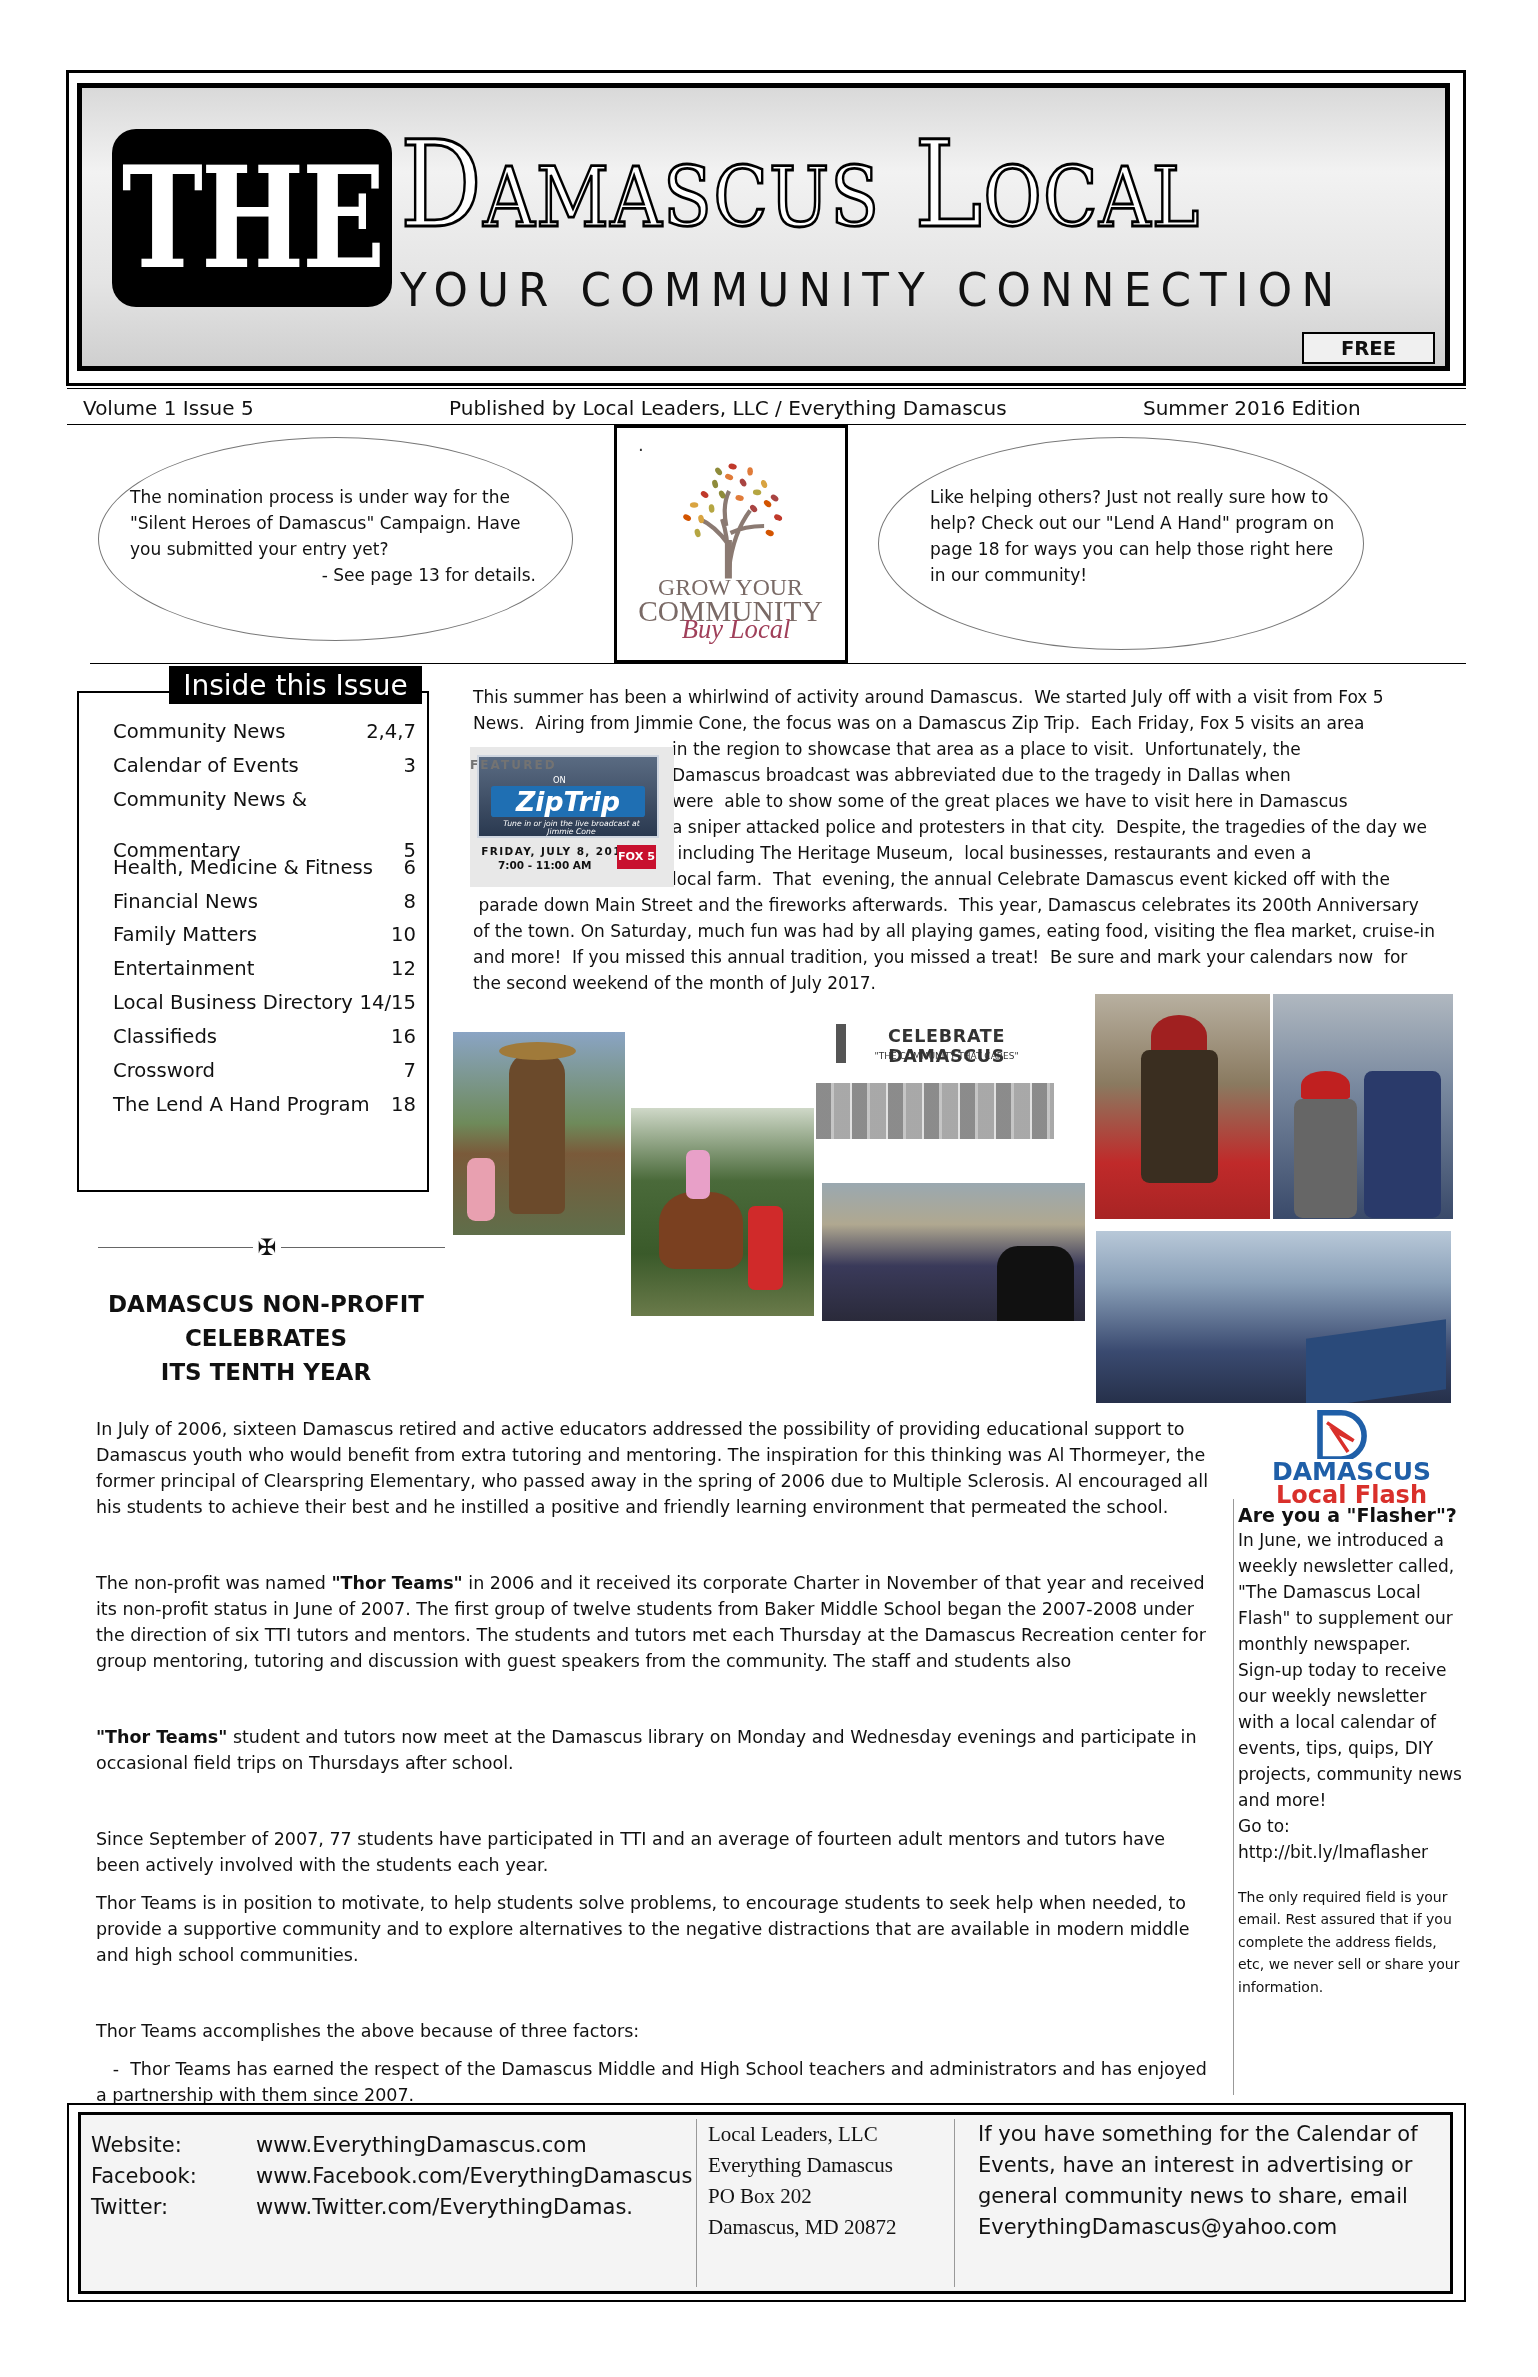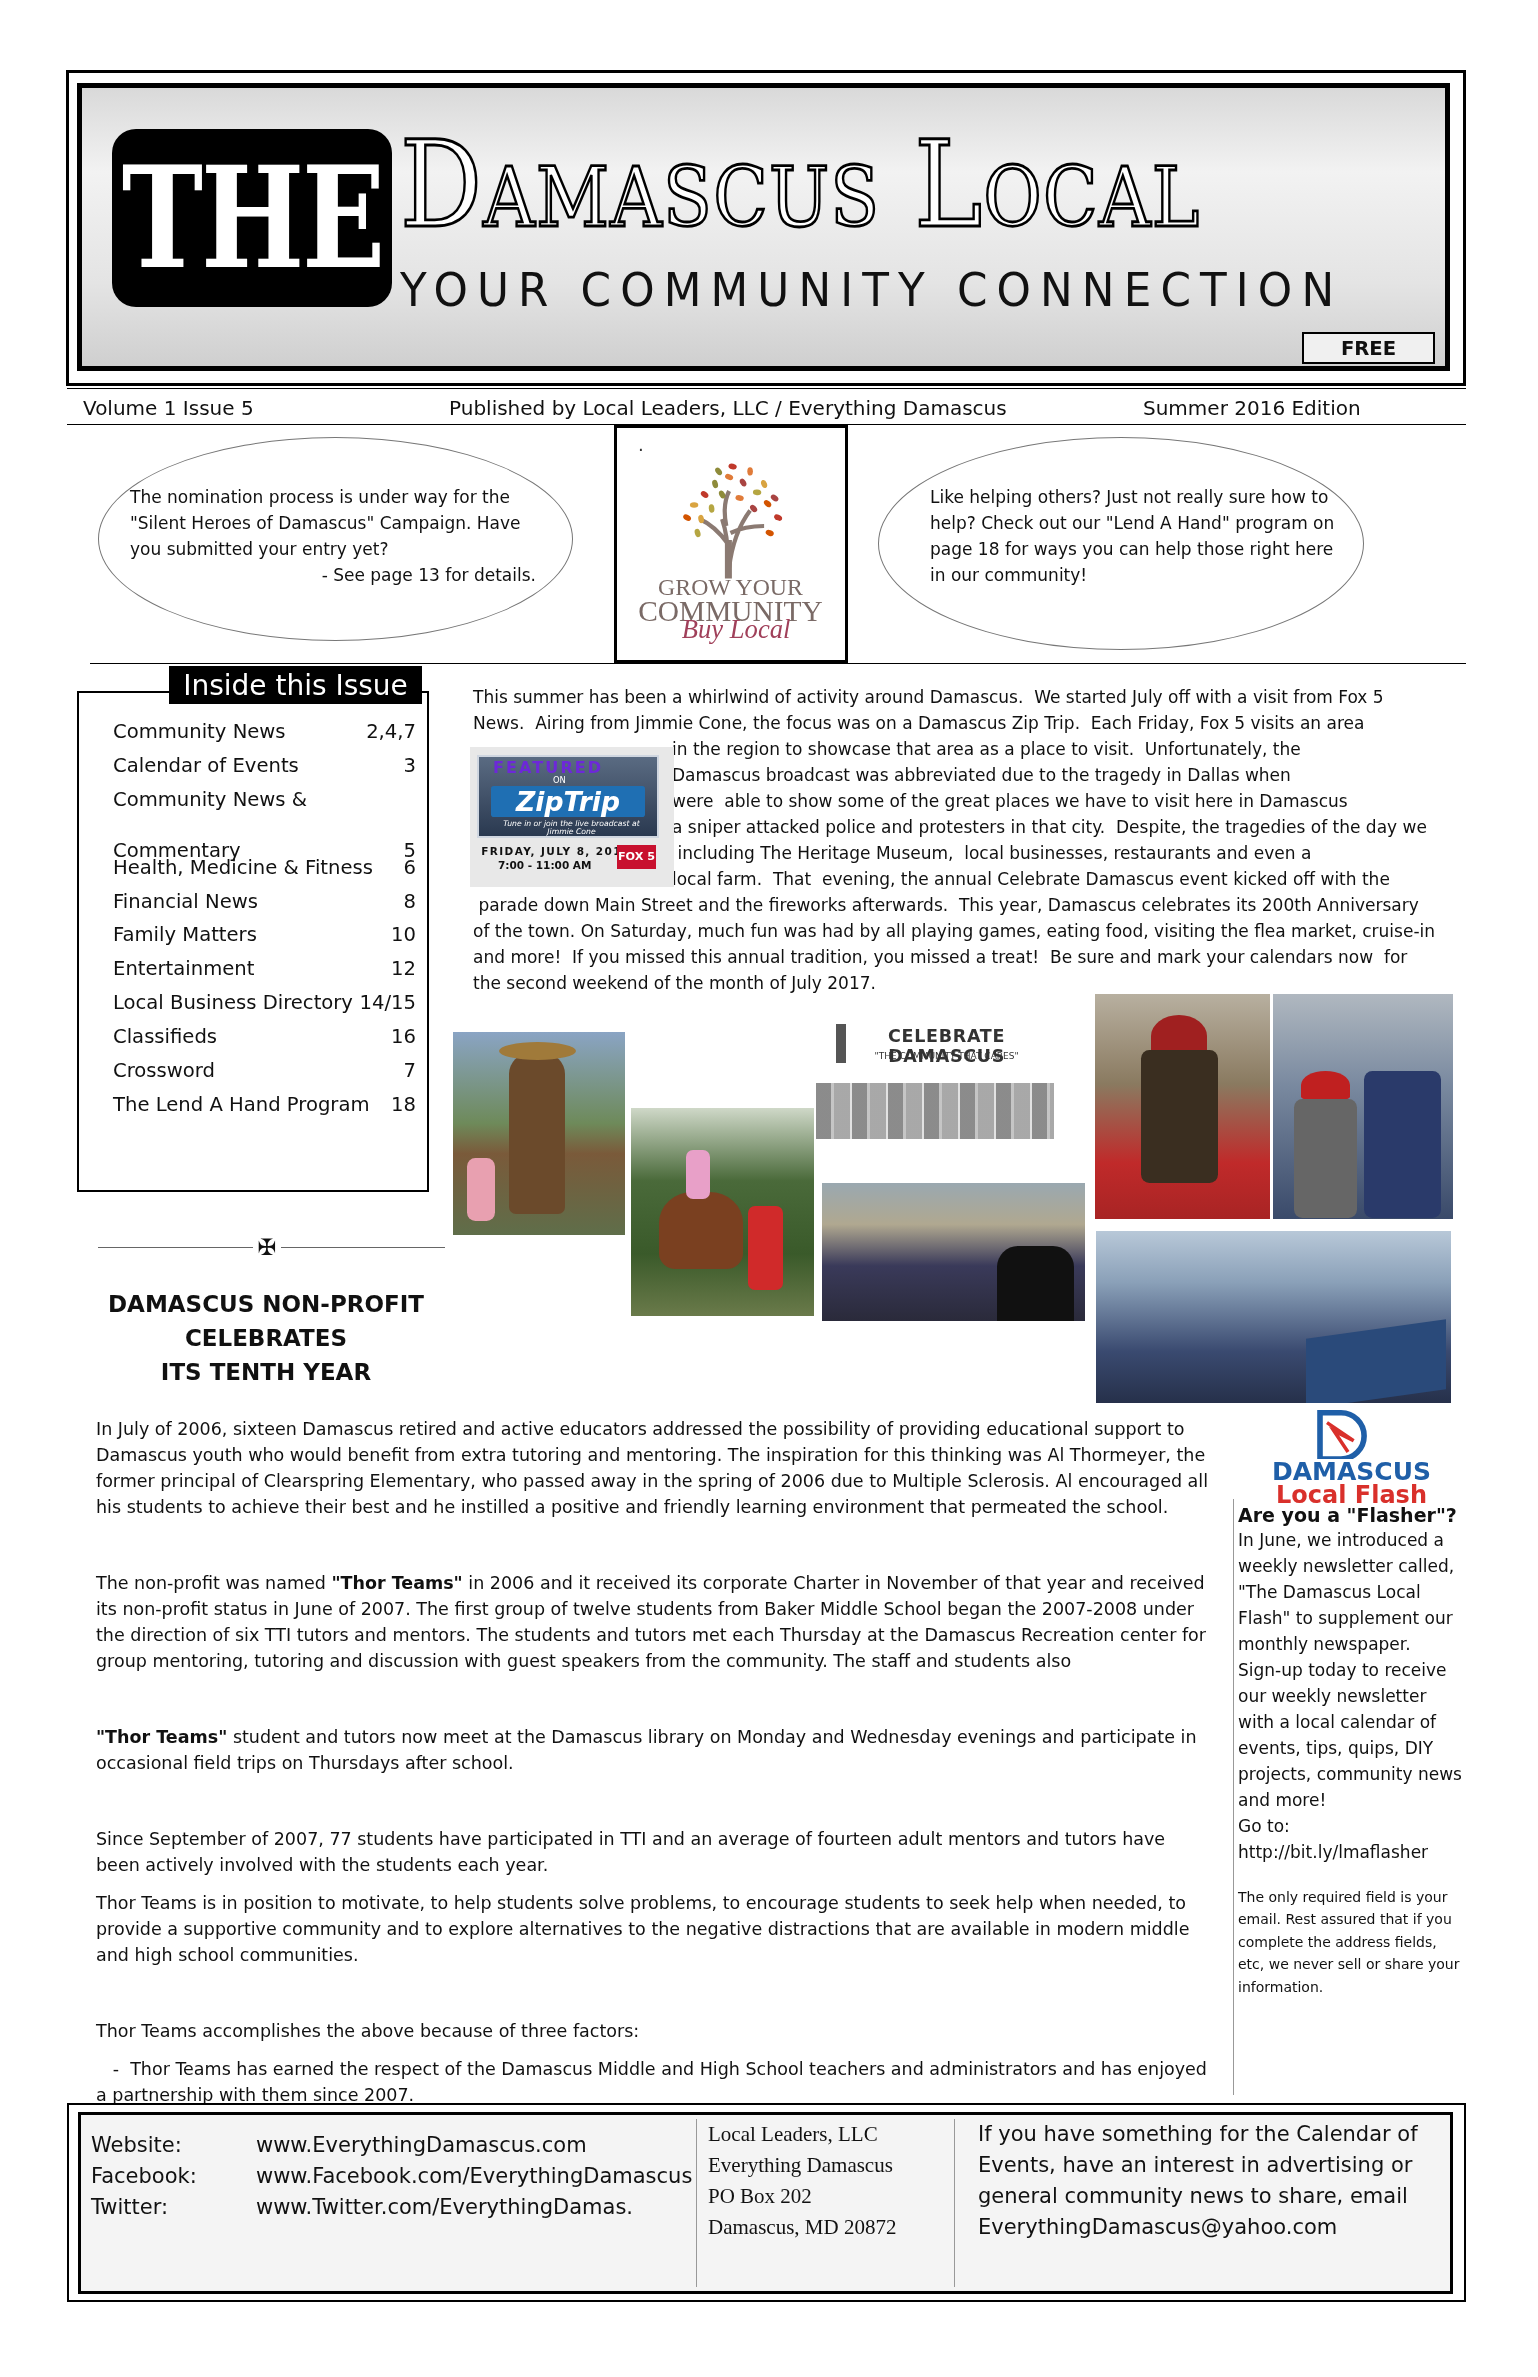--- a/index.html
+++ b/index.html
@@ -186,21 +186,21 @@
     <div style="white-space: pre; padding-left: 199px;"> including The Heritage Museum,  local businesses, restaurants and even a</div>
     <div style="white-space: pre; padding-left: 199px;">local farm.  That  evening, the annual Celebrate Damascus event kicked off with the</div>
     <div style="white-space: pre;"> parade down Main Street and the fireworks afterwards.  This year, Damascus celebrates its 200th Anniversary</div>
     <div style="white-space: pre;">of the town. On Saturday, much fun was had by all playing games, eating food, visiting the flea market, cruise-in</div>
     <div style="white-space: pre;">and more!  If you missed this annual tradition, you missed a treat!  Be sure and mark your calendars now  for</div>
     <div style="white-space: pre;">the second weekend of the month of July 2017.</div>
   </div>
 
 <div class="photo" style="left:470px;top:747px;width:204px;height:140px;background:#e8e8e8;">
   <div style="position:absolute;left:7px;top:8.4px;width:182px;height:83px;background:linear-gradient(#5a6b82,#2a3950);border:2.1px solid #cfd6e0;"></div>
-  <div style="position:absolute;left:23px;top:11.2px;font-size:16px;font-weight:bold;color:#6d28d9;letter-spacing:2.1px;">FEATURED</div>
+  <div style="position:absolute;left:0;top:11.2px;font-size:12px;font-weight:bold;color:#737373;letter-spacing:2.1px;">FEATURED</div>
   <div style="position:absolute;left:83px;top:28px;font-size:8.4px;color:#fff;">ON</div>
   <div style="position:absolute;left:21px;top:39px;width:154px;height:31px;background:#1f6fb3;border-radius:2.8px;color:#fff;font-size:26.6px;font-weight:bold;font-style:italic;text-align:center;line-height:31px;">ZipTrip</div>
   <div style="position:absolute;left:28px;top:73px;width:147px;font-size:7.7px;font-style:italic;color:#fff;text-align:center;line-height:8.4px;">Tune in or join the live broadcast at Jimmie Cone</div>
   <div style="position:absolute;left:11.2px;top:98px;font-size:10.5px;font-weight:bold;letter-spacing:1.4px;">FRIDAY, JULY 8, 2016</div>
   <div style="position:absolute;left:28px;top:112px;font-size:10.5px;font-weight:bold;">7:00 - 11:00 AM</div>
   <div style="position:absolute;left:147px;top:98px;width:39px;height:24px;background:#c8102e;color:#fff;font-weight:bold;font-size:11.2px;text-align:center;line-height:24px;">FOX 5</div>
 </div>
 
 <div class="photo" style="left:453px;top:1032px;width:172px;height:203px;background:linear-gradient(180deg,#8aa4c4 0%,#6e8a5a 45%,#7a5a3a 60%,#5f6e4a 100%);">
   <div style="position:absolute;left:56px;top:21px;width:56px;height:161px;background:#6b4a2b;border-radius:21px 21px 7px 7px;"></div>

